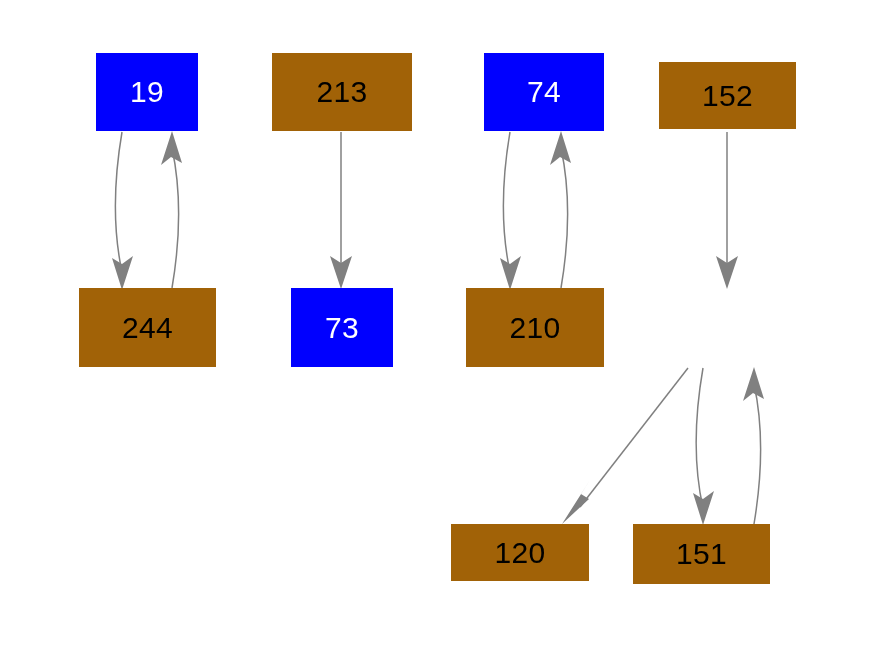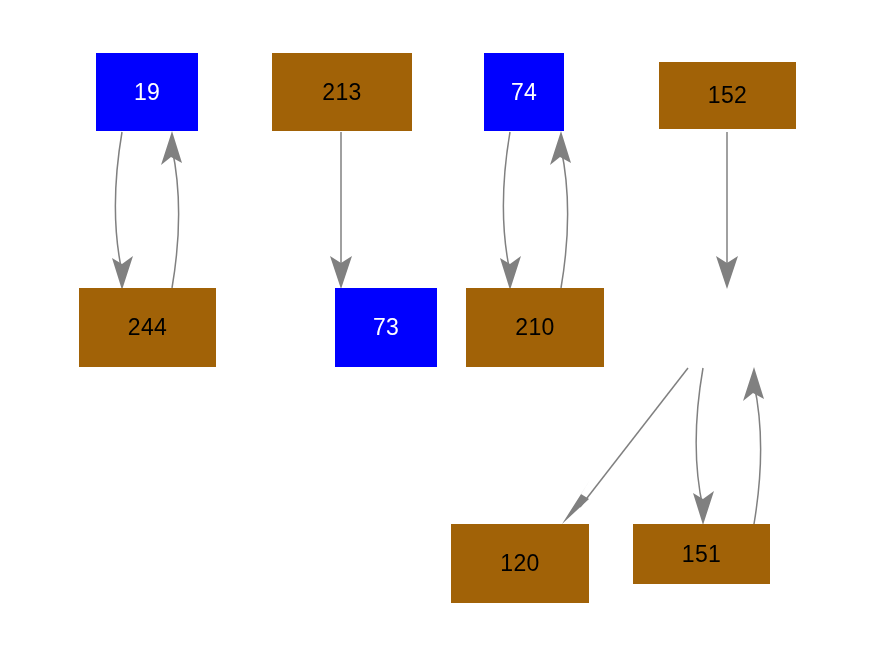--- a/index.html
+++ b/index.html
@@ -23,21 +23,21 @@
     top: 0;
     width: 875px;
     height: 656px;
   }
   .node {
     position: absolute;
     box-sizing: border-box;
     display: flex;
     align-items: center;
     justify-content: center;
-    font-size: 23px;
+    font-size: 30px;
     line-height: 1;
     letter-spacing: 0.3px;
     user-select: none;
   }
   .node.fill-blue {
     background: #0000ff;
     color: #ffffff;
   }
   .node.fill-yellow {
     background: #a16207;
@@ -101,42 +101,42 @@
   </svg>
 
   <div class="node fill-blue" style="left:96px; top:53px; width:102px; height:78px;">
     <span class="node-label">19</span>
   </div>
 
   <div class="node fill-yellow" style="left:272px; top:53px; width:140px; height:78px;">
     <span class="node-label">213</span>
   </div>
 
-  <div class="node fill-blue" style="left:484px; top:53px; width:80px; height:78px;">
+  <div class="node fill-blue" style="left:484px; top:53px; width:120px; height:78px;">
     <span class="node-label">74</span>
   </div>
 
   <div class="node fill-yellow" style="left:659px; top:62px; width:137px; height:67px;">
     <span class="node-label">152</span>
   </div>
 
   <div class="node fill-yellow" style="left:79px; top:288px; width:137px; height:79px;">
     <span class="node-label">244</span>
   </div>
 
-  <div class="node fill-blue" style="left:291px; top:288px; width:102px; height:79px;margin-left:44px;">
+  <div class="node fill-blue" style="left:291px; top:288px; width:102px; height:79px;">
     <span class="node-label">73</span>
   </div>
 
   <div class="node fill-yellow" style="left:466px; top:288px; width:138px; height:79px;">
     <span class="node-label">210</span>
   </div>
 
 
-  <div class="node fill-yellow" style="left:451px; top:524px; width:138px; height:79px;">
+  <div class="node fill-yellow" style="left:451px; top:524px; width:138px; height:57px;">
     <span class="node-label">120</span>
   </div>
 
   <div class="node fill-yellow" style="left:633px; top:524px; width:137px; height:60px;">
     <span class="node-label">151</span>
   </div>
 
 </div>
 
 </body></html>

